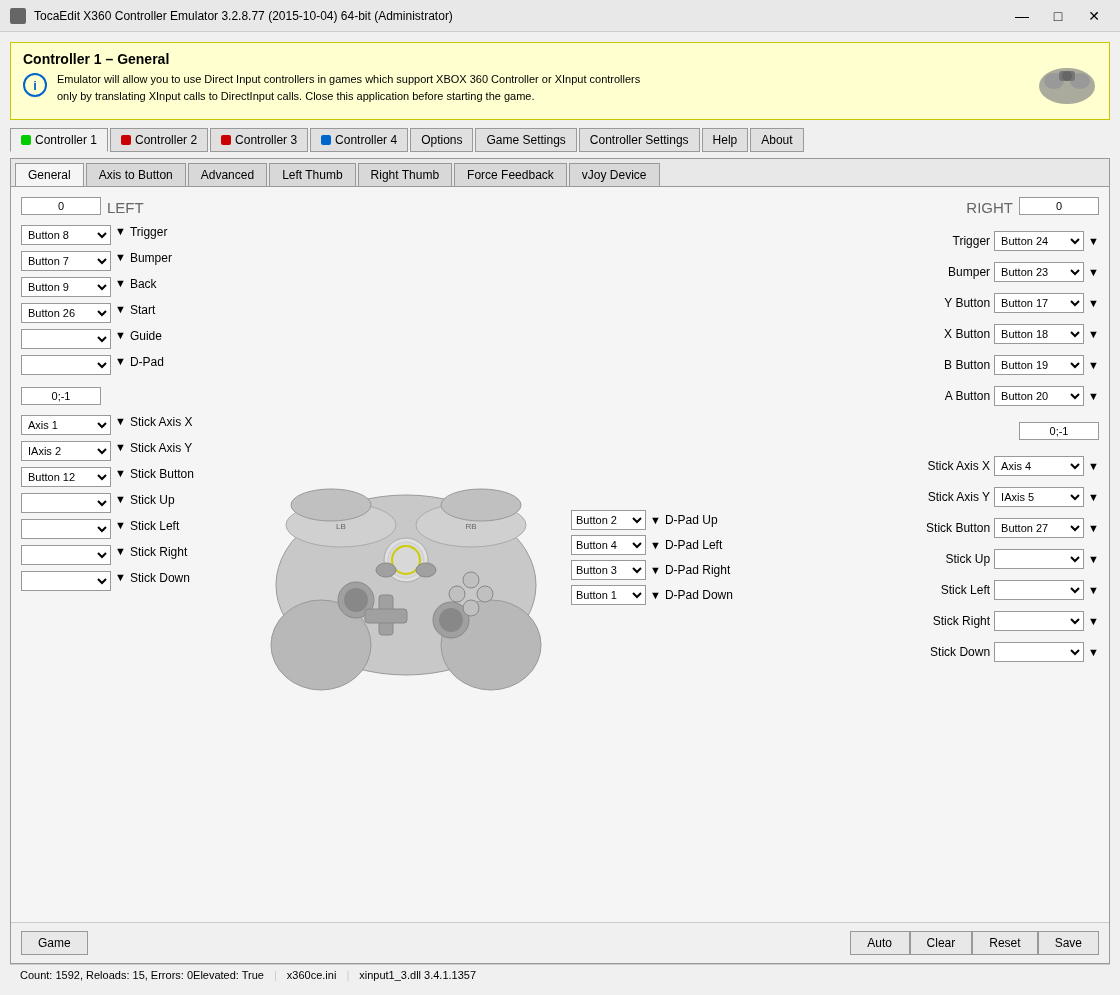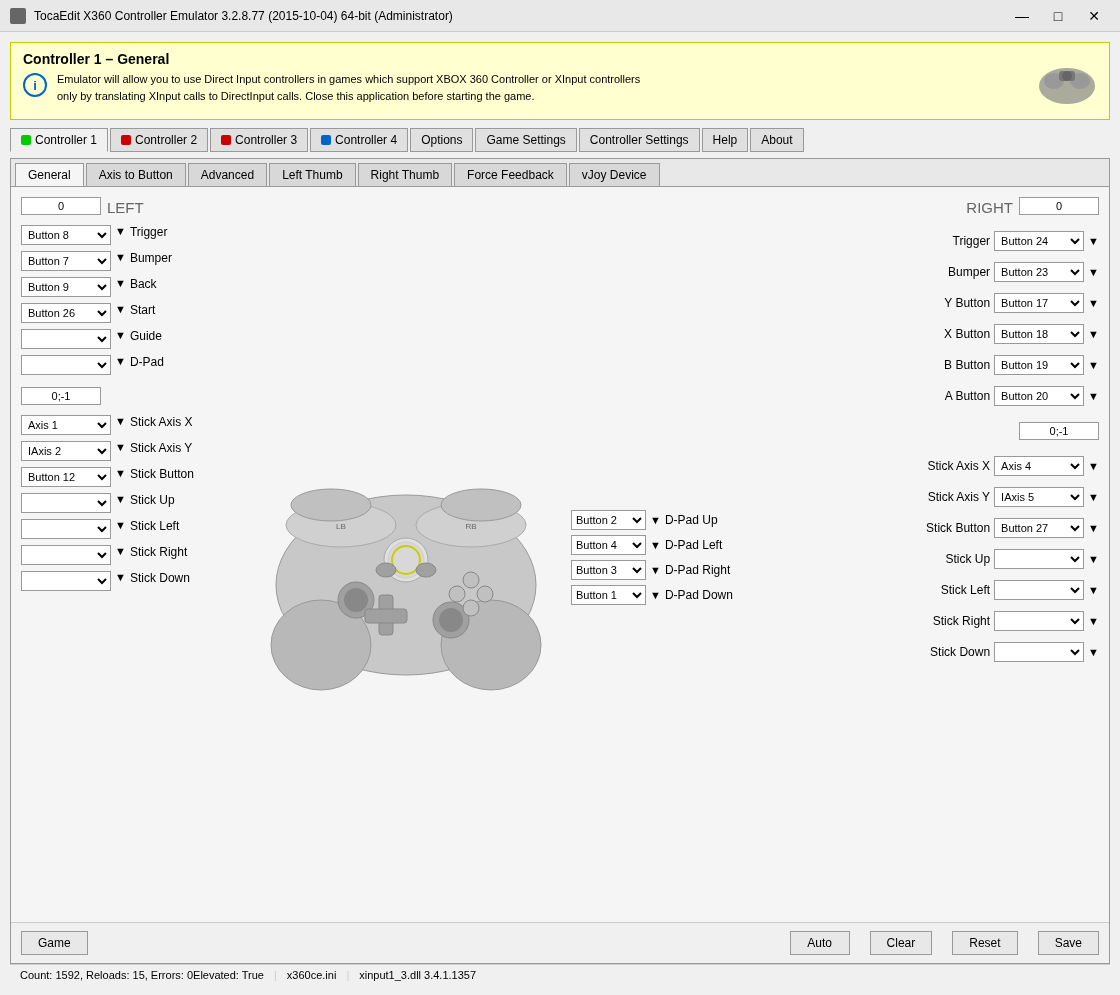--- a/index.html
+++ b/index.html
@@ -157,21 +157,21 @@
       background: white;
       font-size: 11px;
       width: 75px;
       height: 20px;
     }
 
     .bottom-bar {
       border-top: 1px solid #ccc;
       padding: 8px 10px;
       display: flex;
-      gap: 20px;
+      gap: 0;
       align-items: center;
       background: #f0f0f0;
     }
     .bottom-btn {
       padding: 4px 16px;
       border: 1px solid #999;
       background: #e8e8e8;
       cursor: pointer;
       font-size: 12px;
       min-width: 60px;

